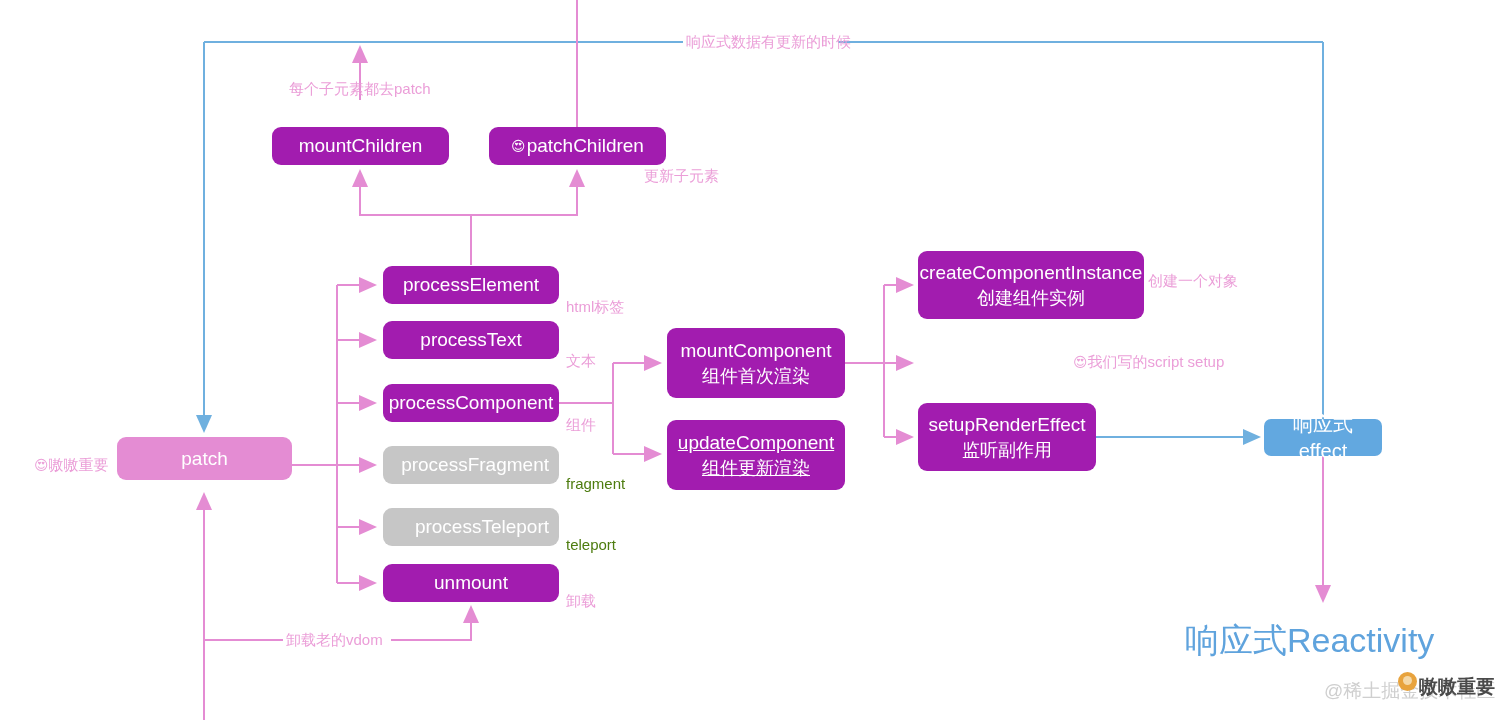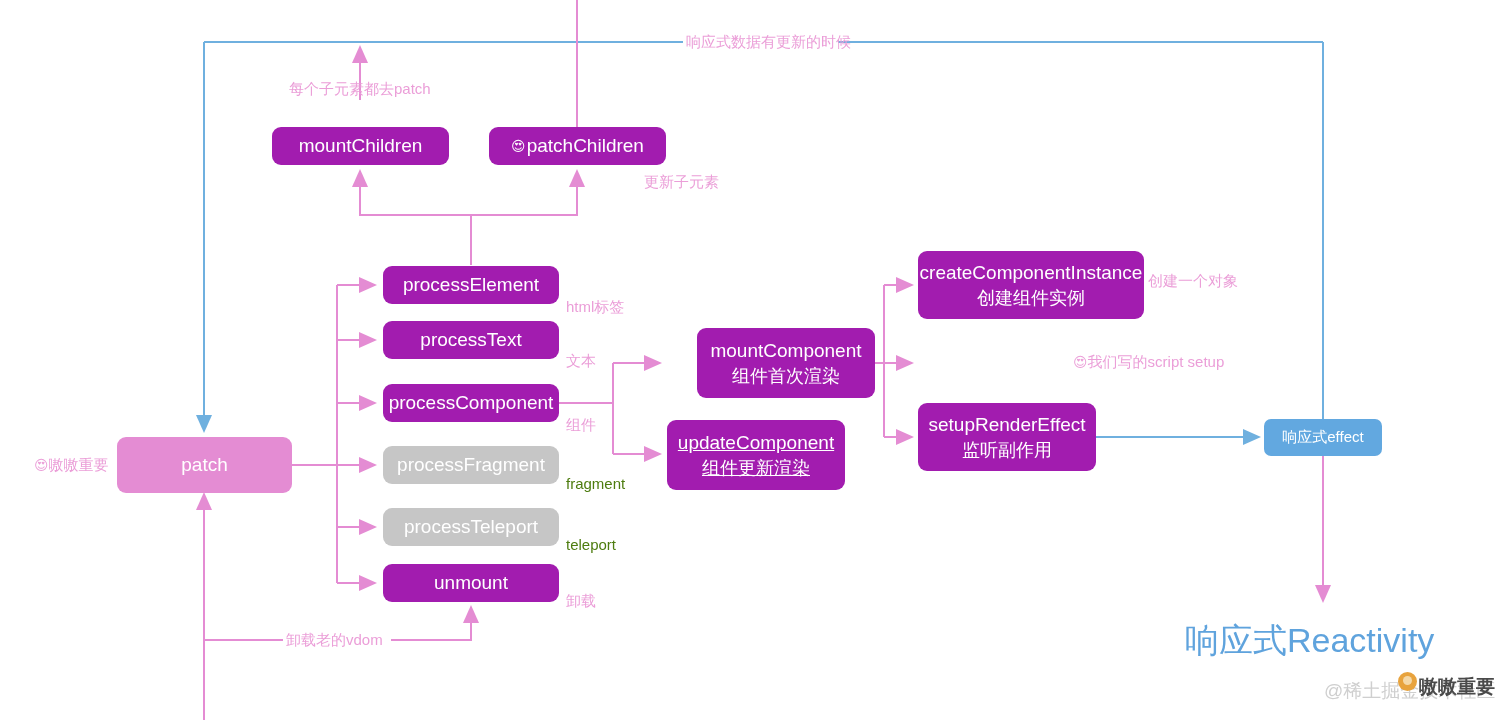--- a/index.html
+++ b/index.html
@@ -24,22 +24,22 @@
     font-size:19px;
     line-height:1.35;
     text-align:center;
     box-sizing:border-box;
     padding:4px 10px;
     z-index:3;
   }
   .node .l2{font-size:18px;}
   .green{background:#a21caf;}
   .pink{background:#e48cd3;}
-  .gray{background:#c6c6c6;}
-  .blue{background:#62a8e0;border-radius:7px;font-size:15px;}
+  .gray{background:#c6c6c6;align-items:flex-end;}
+  .blue{background:#62a8e0;border-radius:7px;font-size:20px;}
 
   .ann{
     position:absolute;
     font-size:15px;
     color:#eb9ed8;
     white-space:nowrap;
     z-index:4;
   }
   .ann.gray-t{color:#4d7c0f;}
   .emoji{font-size:14px;}
@@ -129,21 +129,21 @@
     <path d="M884,285 L884,437" stroke="#e48cd3" stroke-width="2" fill="none"></path>
     <path d="M884,285 L911,285" stroke="#e48cd3" stroke-width="2" fill="none" marker-end="url(#ap)"></path>
     <path d="M884,363 L911,363" stroke="#e48cd3" stroke-width="2" fill="none" marker-end="url(#ap)"></path>
     <path d="M884,437 L911,437" stroke="#e48cd3" stroke-width="2" fill="none" marker-end="url(#ap)"></path>
 
     <path d="M204,720 L204,495" stroke="#e48cd3" stroke-width="2" fill="none" marker-end="url(#ap)"></path>
     <path d="M204,640 L283,640" stroke="#e48cd3" stroke-width="2" fill="none"></path>
     <path d="M391,640 L471,640 L471,608" stroke="#e48cd3" stroke-width="2" fill="none" marker-end="url(#ap)"></path>
   </svg>
 
-  <div class="node pink" style="left:117px;top:437px;width:175px;height:56px;">
+  <div class="node pink" style="left:117px;top:437px;width:175px;height:43px;">
     <span>patch</span>
   </div>
 
   <div class="node green" style="left:272px;top:127px;width:177px;height:38px;">
     <span>mountChildren</span>
   </div>
 
   <div class="node green" style="left:489px;top:127px;width:177px;height:38px;">
     <span style="display:flex;align-items:center;gap:1px;">
       <span class="emoji">😍</span>
@@ -168,21 +168,21 @@
   </div>
 
   <div class="node gray" style="left:383px;top:508px;width:176px;height:38px;">
     <span>processTeleport</span>
   </div>
 
   <div class="node green" style="left:383px;top:564px;width:176px;height:38px;">
     <span>unmount</span>
   </div>
 
-  <div class="node green" style="left:697px;top:328px;width:178px;height:70px;">
+  <div class="node green" style="left:667px;top:328px;width:178px;height:70px;">
     <span>mountComponent</span>
     <span class="l2">组件首次渲染</span>
   </div>
 
   <div class="node green" style="left:667px;top:420px;width:178px;height:70px;text-decoration:underline;">
     <span>updateComponent</span>
     <span class="l2">组件更新渲染</span>
   </div>
 
   <div class="node green" style="left:918px;top:251px;width:226px;height:68px;">
@@ -197,21 +197,21 @@
   </div>
 
   <div class="node blue" style="left:1264px;top:419px;width:118px;height:37px;">
     <span>响应式effect</span>
   </div>
 
   <div class="ann" style="left:686px;top:33px;">响应式数据有更新的时候</div>
 
   <div class="ann" style="left:289px;top:80px;">每个子元素都去patch</div>
 
-  <div class="ann" style="left:644px;top:173px;">更新子元素</div>
+  <div class="ann" style="left:644px;top:167px;">更新子元素</div>
 
   <div class="ann" style="left:566px;top:298px;">html标签</div>
 
   <div class="ann" style="left:566px;top:352px;">文本</div>
 
   <div class="ann" style="left:566px;top:416px;">组件</div>
 
   <div class="ann gray-t" style="left:566px;top:475px;">fragment</div>
 
   <div class="ann gray-t" style="left:566px;top:536px;">teleport</div>

